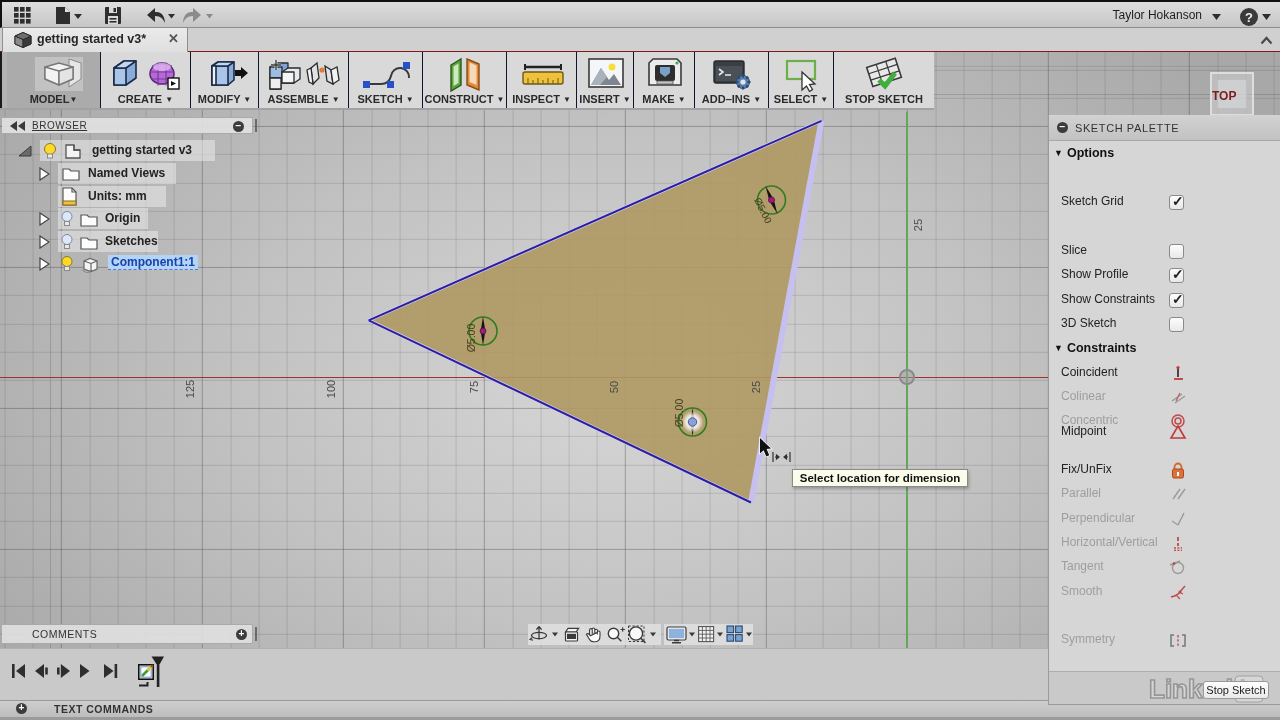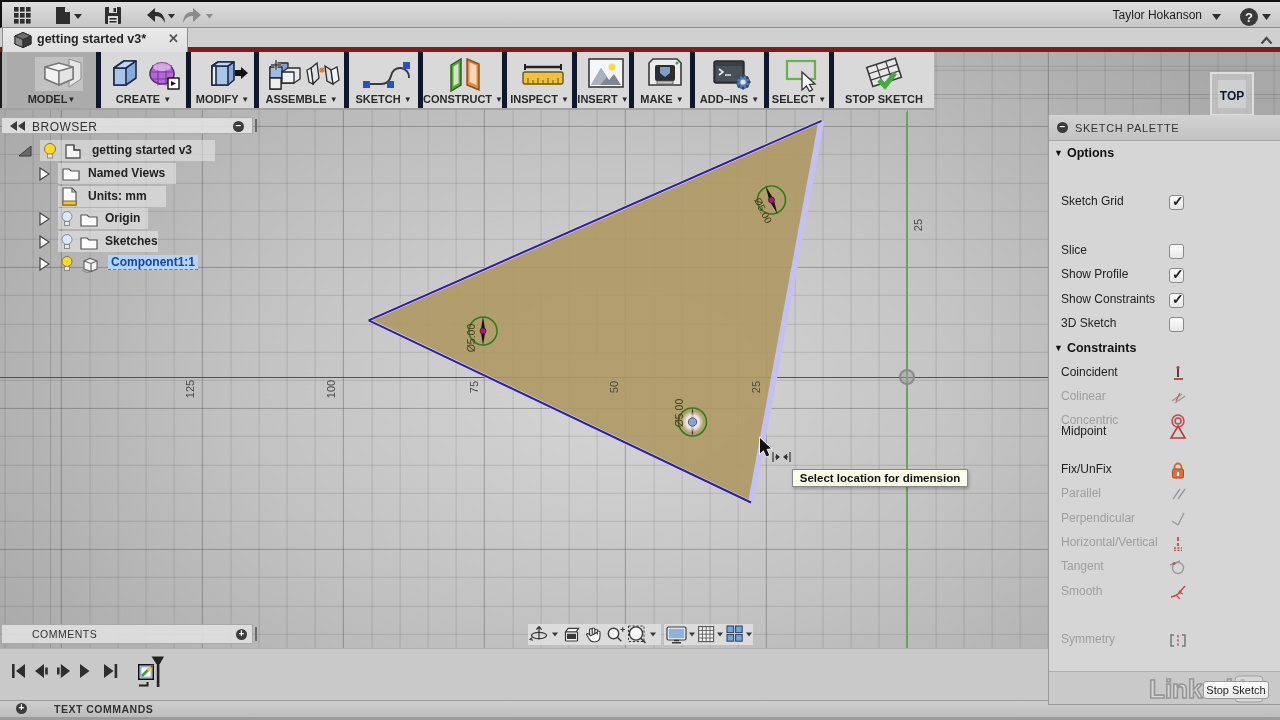--- a/index.html
+++ b/index.html
@@ -8,21 +8,21 @@
 .abs { position:absolute; }
 
 
 #topbar { left:0; top:0; width:1280px; height:28px;
   background:linear-gradient(#dedede,#c6c6c6);
   border-top:2px solid #111; border-left:2px solid #111; border-bottom:1px solid #8e8e8e; }
 #topbar svg { position:absolute; top:3px; }
 .tbtext { position:absolute; top:6px; font-size:12px; color:#1d1d1d; }
 
 
-#tabbar { left:0; top:28px; width:1280px; height:24px; background:#d0d0d0; border-bottom:5px solid #7f1d1d; }
+#tabbar { left:0; top:28px; width:1280px; height:24px; background:#d0d0d0; border-bottom:1px solid #7f1d1d; }
 #tab { position:absolute; left:2px; top:0; width:186px; height:24px; background:linear-gradient(#ebebeb,#dfdfdf);
   border-left:1px solid #8f8f8f; border-right:1px solid #8f8f8f; }
 #tab .title { position:absolute; left:34px; top:4px; font-size:12.5px; font-weight:bold; color:#262626; }
 #tab .close { position:absolute; left:165px; top:3px; font-size:13px; font-weight:bold; color:#555; }
 
 
 #canvas { left:0; top:52px; width:1280px; height:596px;
   background:
     repeating-linear-gradient(90deg, rgba(60,60,60,0.22) 0 1px, transparent 1px 141px),
     repeating-linear-gradient(0deg,  rgba(60,60,60,0.22) 0 1px, transparent 1px 141px),
@@ -33,21 +33,21 @@
 }
 #redline { left:0; top:325px; width:1280px; height:1px; background:#a03028; }
 #greenline { left:906px; top:60px; width:2px; height:536px; background:#66a65c; }
 
 
 .rul { position:absolute; z-index:6; font-size:11px; color:#4a4a4a; transform:rotate(-90deg); transform-origin:center; white-space:nowrap; }
 
 
 #browser-head { left:2px; top:117px; width:251px; height:17px; background:rgba(225,225,225,0.92);
   border:1px solid #aaa; border-left:none; }
-#browser-head .lbl { position:absolute; left:30px; top:2px; font-size:12px; color:#333; letter-spacing:0.5px;}
+#browser-head .lbl { position:absolute; left:30px; top:2px; font-size:10px; color:#333; letter-spacing:0.5px;text-decoration:underline;}
 .circbtn { position:absolute; width:11px; height:11px; border-radius:50%; background:#3c3c3c; color:#fff; font-size:10px; line-height:10px; text-align:center; font-weight:bold;}
 .trow { position:absolute; height:22px; font-size:12px; font-weight:bold; color:#222; white-space:nowrap; }
 .trow .bg { position:absolute; left:0; top:0; height:21px; background:rgba(235,235,235,0.55); }
 
 
 #palette { left:1048px; top:115px; width:232px; height:590px; background:#d6d6d6; border-left:1px solid #9a9a9a; border-bottom:1px solid #9a9a9a; z-index:3;}
 #palette-head { position:absolute; left:0; top:0; width:231px; height:26px; background:linear-gradient(#d2d2d2,#c2c2c2); border-bottom:1px solid #a8a8a8; }
 #palette-head .lbl { position:absolute; left:26px; top:7px; font-size:11px; color:#333; letter-spacing:0.6px; }
 .sect { position:absolute; left:5px; font-size:12.5px; font-weight:bold; color:#111; }
 .sect .tri { display:inline-block; font-size:9px; vertical-align:1px; margin-right:4px;}
@@ -67,28 +67,28 @@
 #textcmd { left:0; top:700px; width:1280px; height:17px; background:linear-gradient(#cecece,#bdbdbd); border-top:1px solid #9a9a9a; }
 #textcmd .lbl { position:absolute; left:54px; top:2px; font-size:10.5px; font-weight:bold; color:#333; letter-spacing:0.5px; }
 #bottomstrip { left:0; top:717px; width:1280px; height:3px; background:#9b9b9b; }
 
 
 #tooltip { left:792px; top:469px; width:176px; height:18px; background:#fcfcea; border:1px solid #8a8a8a; box-shadow:1px 2px 3px rgba(0,0,0,0.25); font-size:11.5px; font-weight:bold; color:#111; text-align:center; line-height:16px; }
 
 
 #viewcube { left:1210px; top:72px; width:44px; height:44px; background:rgba(205,205,205,0.55); border:2px solid rgba(230,230,230,0.8); }
 #viewcube .face { position:absolute; left:5px; top:5px; width:30px; height:30px; background:rgba(215,218,222,0.6); border:1px solid rgba(180,180,180,0.6); }
-#viewcube .lbl { position:absolute; left:0; top:15px; width:40px; text-align:center; font-size:12px; font-weight:bold; color:#0f172a; }
+#viewcube .lbl { position:absolute; left:0; top:15px; width:40px; font-size:12px; font-weight:bold; color:#7f1d1d; }
 
 
 #wmark { left:1149px; top:674px; width:134px; height:32px; opacity:0.7; z-index:4; }
 
 
 #toolbar { left:0; top:52px; width:934px; height:58px; background:#d9d9d9; border-bottom:2px solid #a2a2a2; }
-#toolbar .grp { position:absolute; top:0; height:56px; border-right:5px solid #0f172a; }
+#toolbar .grp { position:absolute; top:0; height:56px; border-right:1px solid #0f172a; }
 #toolbar .grp .lbl { position:absolute; bottom:3px; width:100%; text-align:center; font-size:11px; font-weight:bold; color:#2a2a2a; white-space:nowrap; }
 .dd { font-size:8px; vertical-align:1px; }
 #grp-model { background:#ababab; border-right:none; }
 #grp-model .lbl { color:#f4f4f4; }
 #lefthandle { position:absolute; left:0px; top:0; width:7px; height:56px; background:#b3b3b3; border-left:2px solid #1a1a1a;}
 #handlebars { position:absolute; left:9px; top:19px; width:5px; height:22px; border-left:2px solid #777; border-right:2px solid #777; }
 </style>
 </head>
 <body>
 

